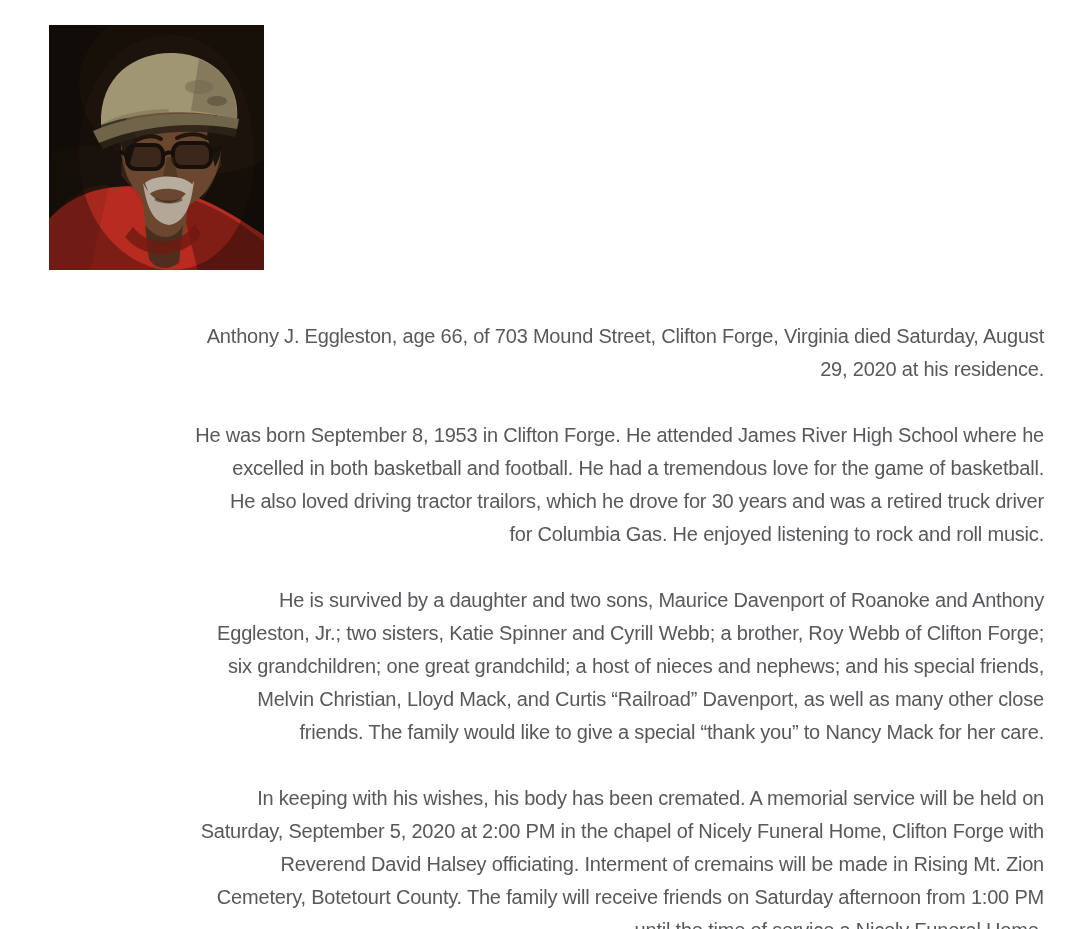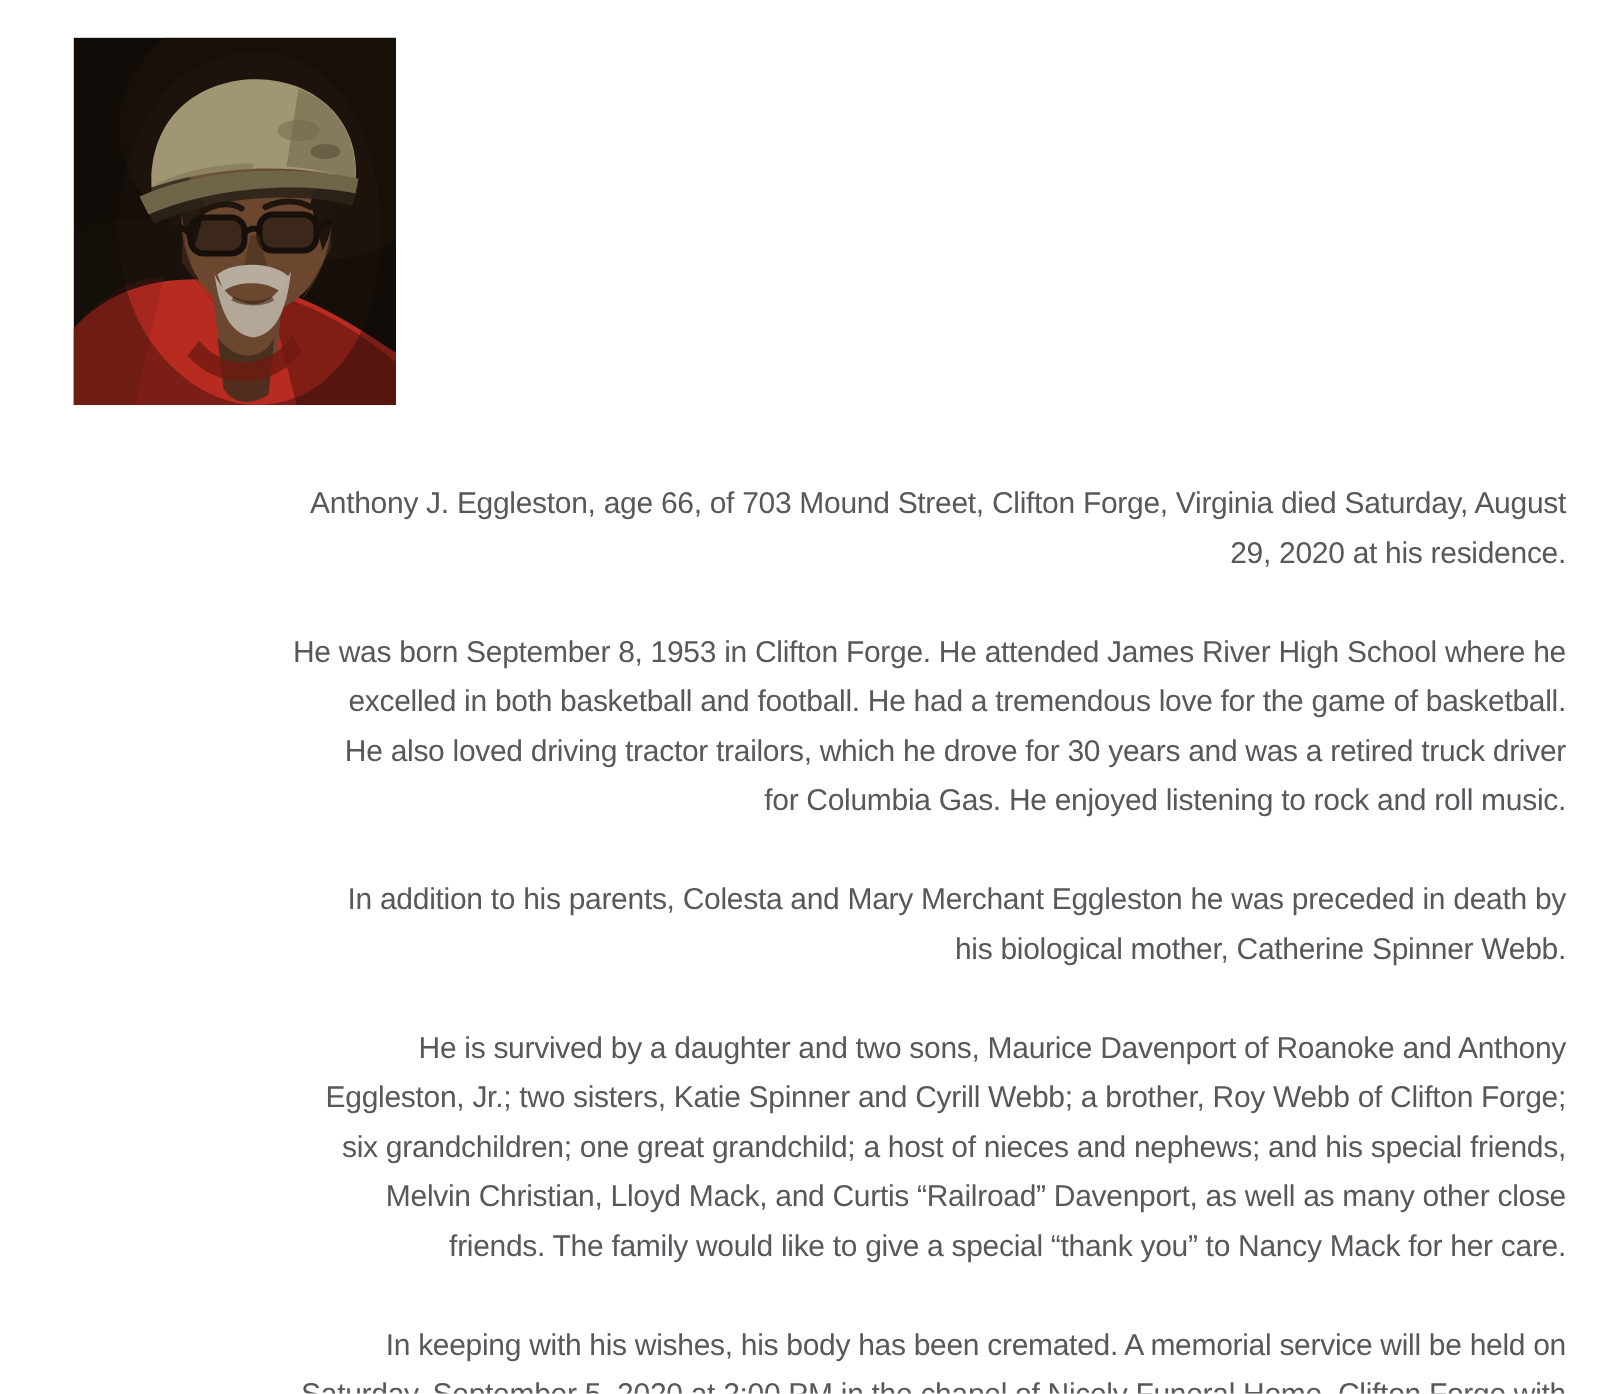--- a/index.html
+++ b/index.html
@@ -102,22 +102,20 @@
   </svg>
 </figure>
 
 <main class="obituary-text">
   <p>Anthony J. Eggleston, age 66, of 703 Mound Street, Clifton Forge, Virginia died Saturday, August
 29, 2020 at his residence.</p>
   <p>He was born September 8, 1953 in Clifton Forge. He attended James River High School where he
 excelled in both basketball and football. He had a tremendous love for the game of basketball.
 He also loved driving tractor trailors, which he drove for 30 years and was a retired truck driver
 for Columbia Gas. He enjoyed listening to rock and roll music.</p>
-  <p>In addition to his parents, Colesta and Mary Merchant Eggleston he was preceded in death by
-his biological mother, Catherine Spinner Webb.</p>
   <p>He is survived by a daughter and two sons, Maurice Davenport of Roanoke and Anthony
 Eggleston, Jr.; two sisters, Katie Spinner and Cyrill Webb; a brother, Roy Webb of Clifton Forge;
 six grandchildren; one great grandchild; a host of nieces and nephews; and his special friends,
 Melvin Christian, Lloyd Mack, and Curtis “Railroad” Davenport, as well as many other close
 friends. The family would like to give a special “thank you” to Nancy Mack for her care.</p>
   <p>In keeping with his wishes, his body has been cremated. A memorial service will be held on
 Saturday, September 5, 2020 at 2:00 PM in the chapel of Nicely Funeral Home, Clifton Forge with
 Reverend David Halsey officiating. Interment of cremains will be made in Rising Mt. Zion
 Cemetery, Botetourt County. The family will receive friends on Saturday afternoon from 1:00 PM
 until the time of service a Nicely Funeral Home.</p>

